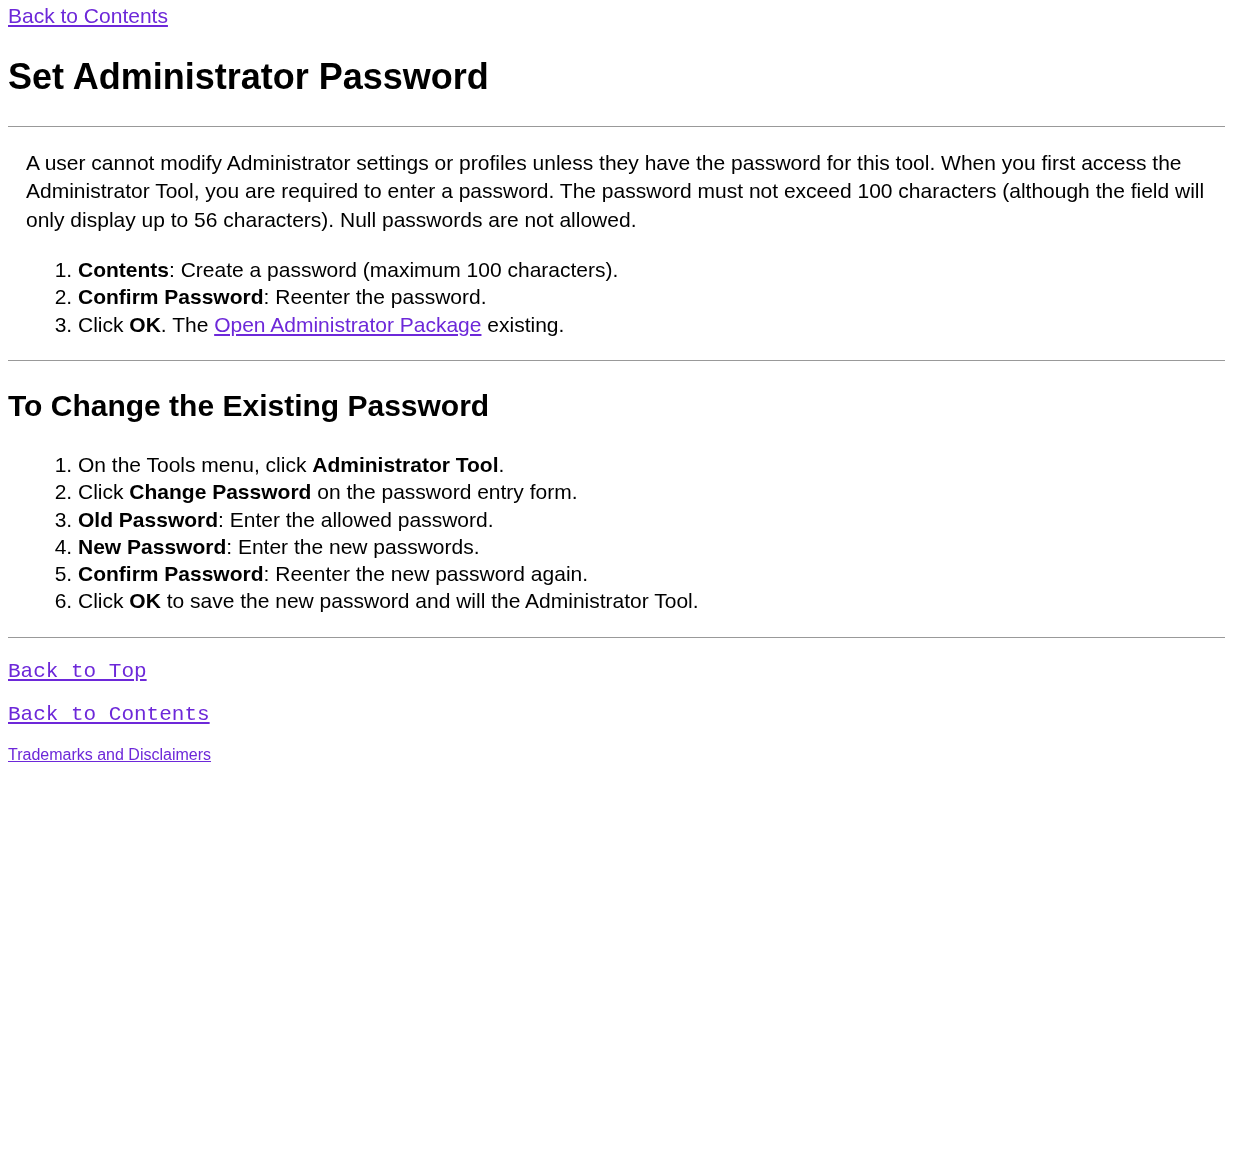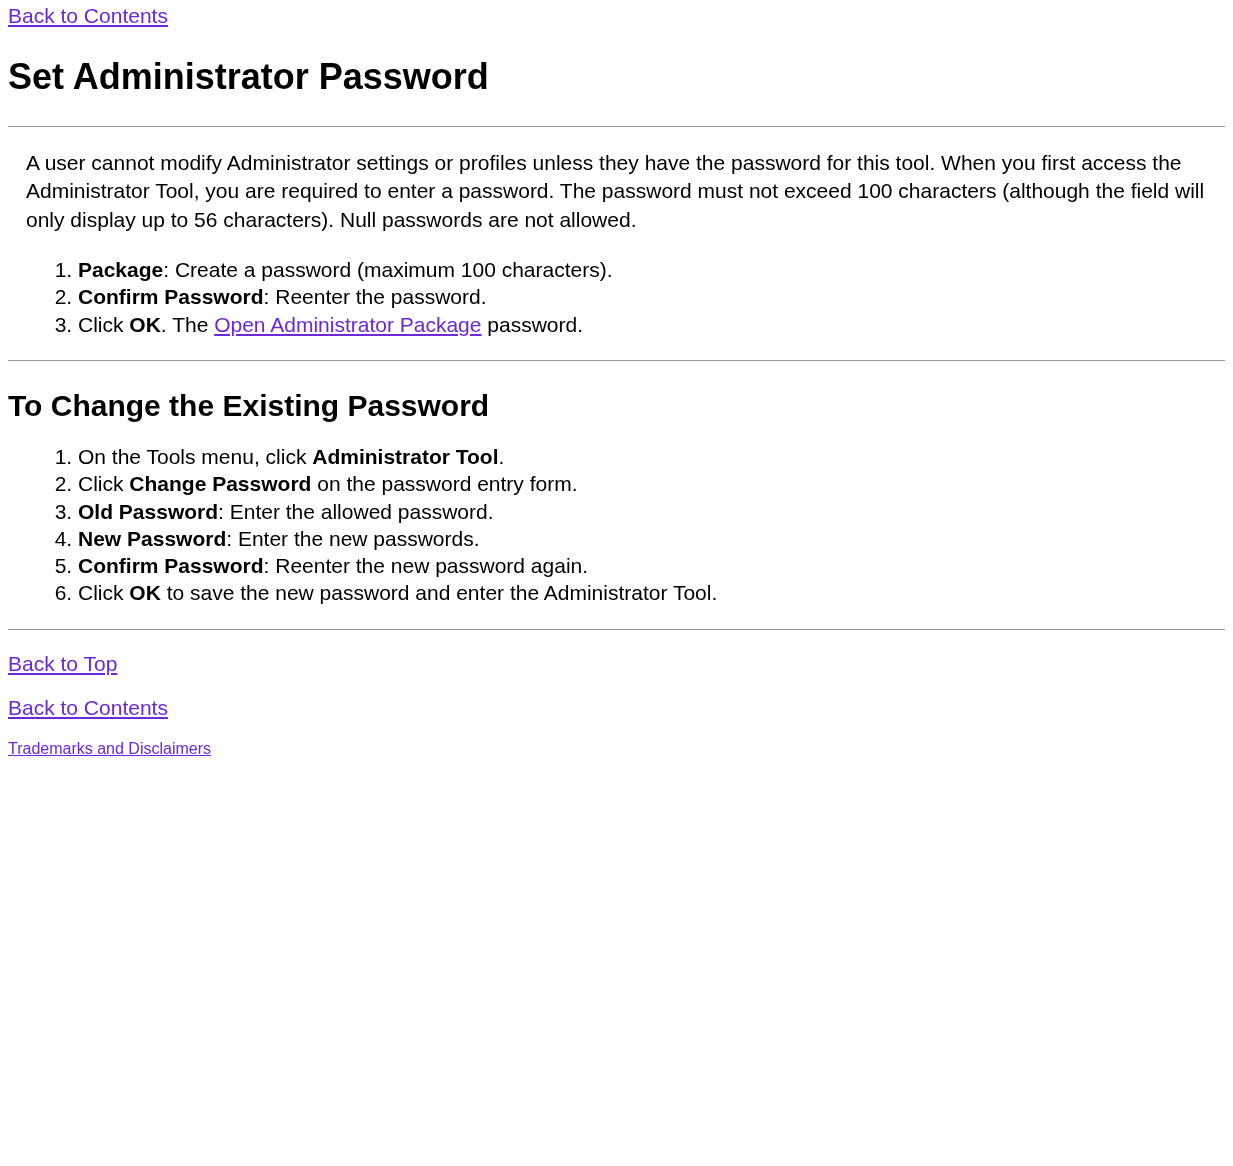--- a/index.html
+++ b/index.html
@@ -17,21 +17,21 @@
       text-decoration: underline;
     }
     h1 {
       font-size: 36px;
       font-weight: bold;
       margin: 28px 0 28px 0;
     }
     h2 {
       font-size: 30px;
       font-weight: bold;
-      margin: 28px 0 20px 0;
+      margin: 28px 0 28px 0;
     }
     hr {
       border: none;
       border-top: 1px solid #999;
       margin: 22px 0;
     }
     p {
       margin: 22px 18px;
       line-height: 1.35;
     }
@@ -42,56 +42,57 @@
     ol li {
       line-height: 1.3;
       padding-left: 0px;
     }
     .bold {
       font-weight: bold;
     }
     .para-link {
       display: block;
       margin: 20px 0;
+      font-family: Liberation Mono, monospace;
     }
     .small-link {
       font-size: 16px;
       display: block;
     }
   </style>
 </head>
 <body>
 
 
 
 <a href="#">Back to Contents</a>
 
 <h1>Set Administrator Password</h1>
 
 <hr>
 
 <p>A user cannot modify Administrator settings or profiles unless they have the password for this tool. When you first access the Administrator Tool, you are required to enter a password. The password must not exceed 100 characters (although the field will only display up to 56 characters). Null passwords are not allowed.</p>
 
 <ol>
-  <li><span class="bold">Package</span><span>: Create a password (maximum 100 characters).</span></li>
+  <li><span class="bold">Contents</span><span>: Create a password (maximum 100 characters).</span></li>
   <li><span class="bold">Confirm Password</span><span>: Reenter the password.</span></li>
-  <li><span>Click </span><span class="bold">OK</span><span>. The </span><a href="#">Open Administrator Package</a><span> password.</span></li>
+  <li><span>Click </span><span class="bold">OK</span><span>. The </span><a href="#">Open Administrator Package</a><span> existing.</span></li>
 </ol>
 
 <hr>
 
 <h2>To Change the Existing Password</h2>
 
 <ol>
   <li><span>On the Tools menu, click </span><span class="bold">Administrator Tool</span><span>.</span></li>
   <li><span>Click </span><span class="bold">Change Password</span><span> on the password entry form.</span></li>
   <li><span class="bold">Old Password</span><span>: Enter the allowed password.</span></li>
   <li><span class="bold">New Password</span><span>: Enter the new passwords.</span></li>
   <li><span class="bold">Confirm Password</span><span>: Reenter the new password again.</span></li>
-  <li><span>Click </span><span class="bold">OK</span><span> to save the new password and enter the Administrator Tool.</span></li>
+  <li><span>Click </span><span class="bold">OK</span><span> to save the new password and will the Administrator Tool.</span></li>
 </ol>
 
 <hr>
 
 <a href="#" class="para-link">Back to Top</a>
 
 <a href="#" class="para-link">Back to Contents</a>
 
 <a href="#" class="small-link">Trademarks and Disclaimers</a>
 

